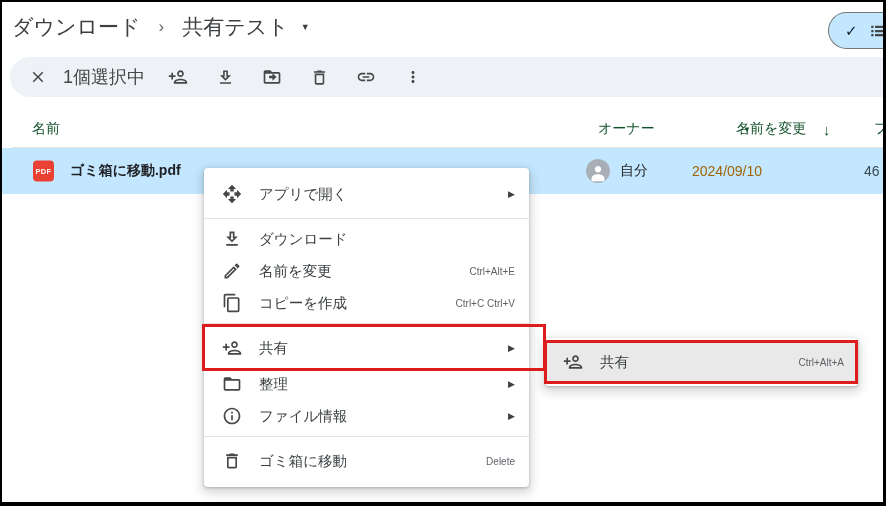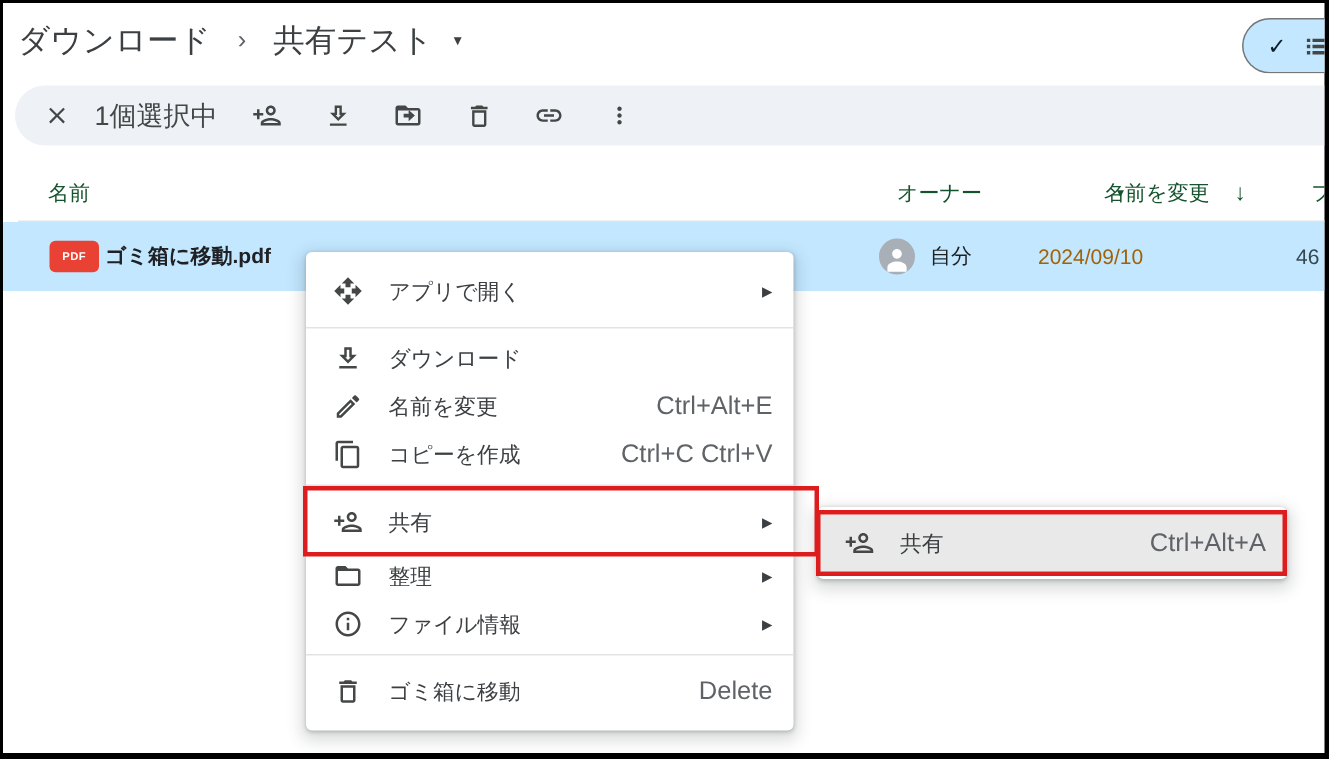--- a/index.html
+++ b/index.html
@@ -33,38 +33,38 @@
   svg.ic { display:block; fill:#444746; }
   
   .list-header { position:absolute; left:10px; top:108px; width:100%; height:38px; border-bottom:1px solid #e1e3e6; font-size:14px; color:#14532d; }
   .list-header span, .file-row > span { position:absolute; top:50%; transform:translateY(-50%); white-space:nowrap; }
   .hdr-name { left:20px; } .hdr-owner { left:586px; } .hdr-mod { left:724px; }
   .hdr-caret { font-size:8px; margin-left:7px; }
   .hdr-sort { left:811px; font-size:15px; cursor:pointer; }
   .hdr-size { left:862px; }
   
   .file-row { position:absolute; left:0; top:146px; width:100%; height:46px; background:#c2e7ff; font-size:14px; color:#1f1f1f; cursor:pointer; }
-  .pdf-chip { position:absolute; left:31px; top:12px; width:33px; height:21px; background:#e94235; border-radius:4px;
+  .pdf-chip { position:absolute; left:31px; top:12px; width:21px; height:21px; background:#e94235; border-radius:4px;
               color:#fff; font-size:7.5px; font-weight:bold; display:flex; align-items:center; justify-content:center; letter-spacing:.3px; }
   .row-name { left:68px; font-weight:bold; color:#202124; }
   .avatar { position:absolute; left:584px; top:11px; width:24px; height:24px; border-radius:50%; background:#a9afb6; overflow:hidden; display:flex; align-items:flex-end; justify-content:center; }
   .row-owner { left:618px; } .row-mod { left:690px; color:#a16207; } .row-size { left:862px; color:#37474f; }
   
   .menu { position:absolute; background:#fff; border-radius:4px; padding:6px 0;
           box-shadow:0 1px 3px rgba(60,64,67,.30), 0 4px 10px 3px rgba(60,64,67,.18); }
   #context-menu { left:202px; top:166px; width:325px; z-index:10; }
   #share-submenu { left:543px; top:336px; width:313px; z-index:12; padding:5px 0; }
   .menu-item { display:flex; align-items:center; height:32px; padding:0 14px 0 18px; font-size:14.5px; color:#3c4043; cursor:pointer; }
   .menu-item.tall { height:40px; }
   .menu-item.h38 { height:38px; }
   .menu-item.h34 { height:34px; }
   .menu-item.hover { background:#e9e9e9; }
   .mi-icon { width:20px; height:20px; margin-right:17px; flex:none; }
   .mi-label { flex:1; white-space:nowrap; }
-  .mi-shortcut { font-size:17px; color:#5f6368; margin-left:10px; white-space:nowrap; }
+  .mi-shortcut { font-size:10px; color:#5f6368; margin-left:10px; white-space:nowrap; }
   .mi-arrow { font-size:9px; color:#3c4043; margin-left:10px; }
   .menu-sep { border-top:1px solid #e3e3e3; margin:4px 0; }
   
   .red-box { position:absolute; border:3px solid #dd1d1d; z-index:20; pointer-events:none; }
   #red-box-menu { left:200px; top:322px; width:344px; height:47px; }
   #red-box-submenu { left:542px; top:338px; width:314px; height:44px; }
 </style>
 </head>
 <body>
 

